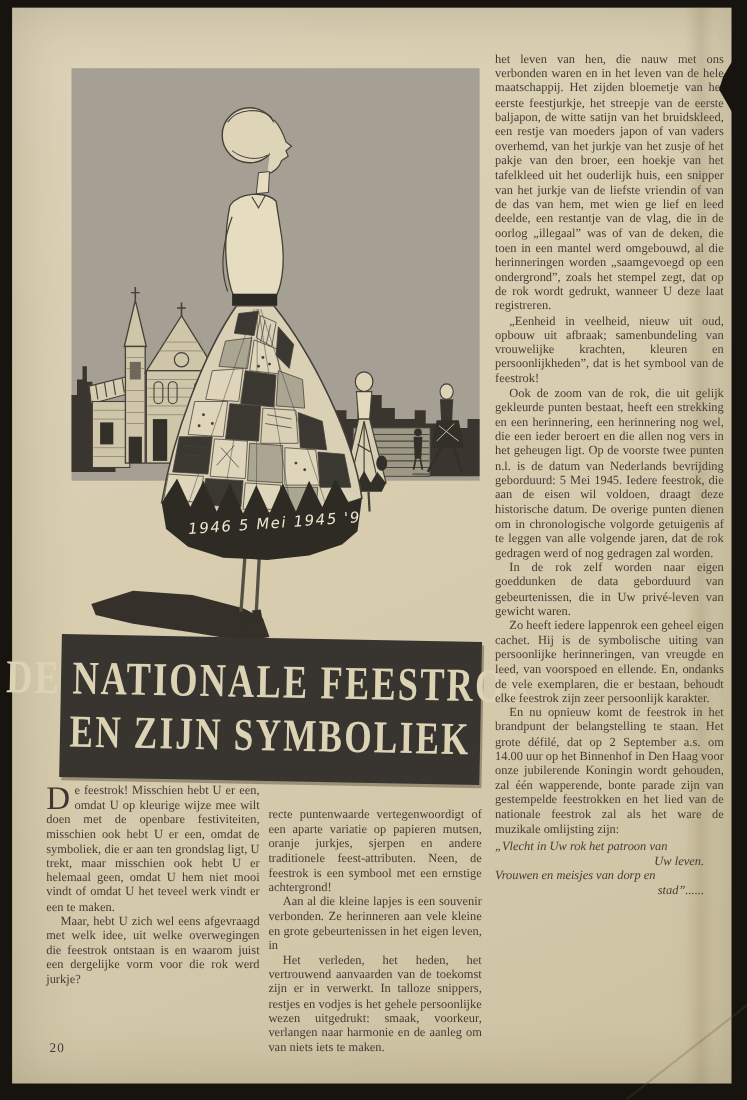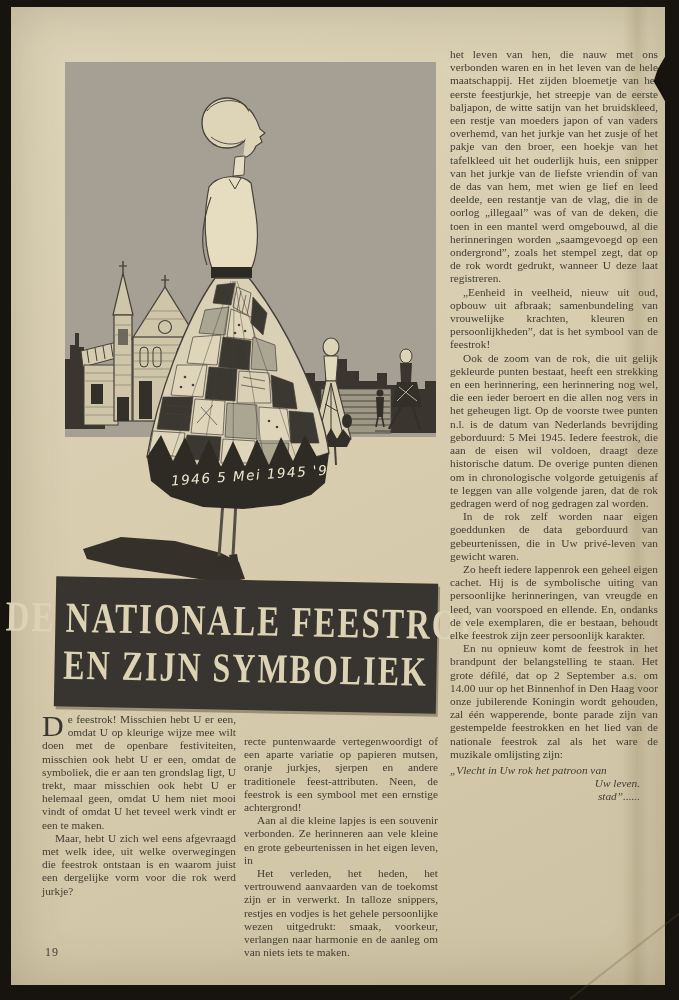--- a/index.html
+++ b/index.html
@@ -284,22 +284,23 @@
   <div class="col col-right">
     <p class="noindent">het leven van hen, die nauw met ons verbonden waren en in het leven van de hele maatschappij. Het zijden bloemetje van het eerste feestjurkje, het streepje van de eerste baljapon, de witte satijn van het bruidskleed, een restje van moeders japon of van vaders overhemd, van het jurkje van het zusje of het pakje van den broer, een hoekje van het tafelkleed uit het ouderlijk huis, een snipper van het jurkje van de liefste vriendin of van de das van hem, met wien ge lief en leed deelde, een restantje van de vlag, die in de oorlog „illegaal” was of van de deken, die toen in een mantel werd omgebouwd, al die herinneringen worden „saamgevoegd op een ondergrond”, zoals het stempel zegt, dat op de rok wordt gedrukt, wanneer U deze laat registreren.</p>
     <p>„Eenheid in veelheid, nieuw uit oud, opbouw uit afbraak; samenbundeling van vrouwelijke krachten, kleuren en persoonlijkheden”, dat is het symbool van de feestrok!</p>
     <p>Ook de zoom van de rok, die uit gelijk gekleurde punten bestaat, heeft een strekking en een herinnering, een herinnering nog wel, die een ieder beroert en die allen nog vers in het geheugen ligt. Op de voorste twee punten n.l. is de datum van Nederlands bevrijding geborduurd: 5 Mei 1945. Iedere feestrok, die aan de eisen wil voldoen, draagt deze historische datum. De overige punten dienen om in chronologische volgorde getuigenis af te leggen van alle volgende jaren, dat de rok gedragen werd of nog gedragen zal worden.</p>
     <p>In de rok zelf worden naar eigen goeddunken de data geborduurd van gebeurtenissen, die in Uw privé-leven van gewicht waren.</p>
     <p>Zo heeft iedere lappenrok een geheel eigen cachet. Hij is de symbolische uiting van persoonlijke herinneringen, van vreugde en leed, van voorspoed en ellende. En, ondanks de vele exemplaren, die er bestaan, behoudt elke feestrok zijn zeer persoonlijk karakter.</p>
     <p>En nu opnieuw komt de feestrok in het brandpunt der belangstelling te staan. Het grote défilé, dat op 2 September a.s. om 14.00 uur op het Binnenhof in Den Haag voor onze jubilerende Koningin wordt gehouden, zal één wapperende, bonte parade zijn van gestempelde feestrokken en het lied van de nationale feestrok zal als het ware de muzikale omlijsting zijn:</p>
     <div class="verse">
       <div class="vl">„Vlecht in Uw rok het patroon van</div>
       <div class="vr">Uw leven.</div>
+      <div class="vl">Vrouwen en meisjes van dorp en</div>
       <div class="vr">stad”......</div>
     </div>
   </div>
 
-  <div class="pagenum">19</div>
+  <div class="pagenum">20</div>
 
   <div class="crease-v"></div>
   <div class="crease-d"></div>
   <div class="notch"></div>
 </div>
 
 </body></html>

